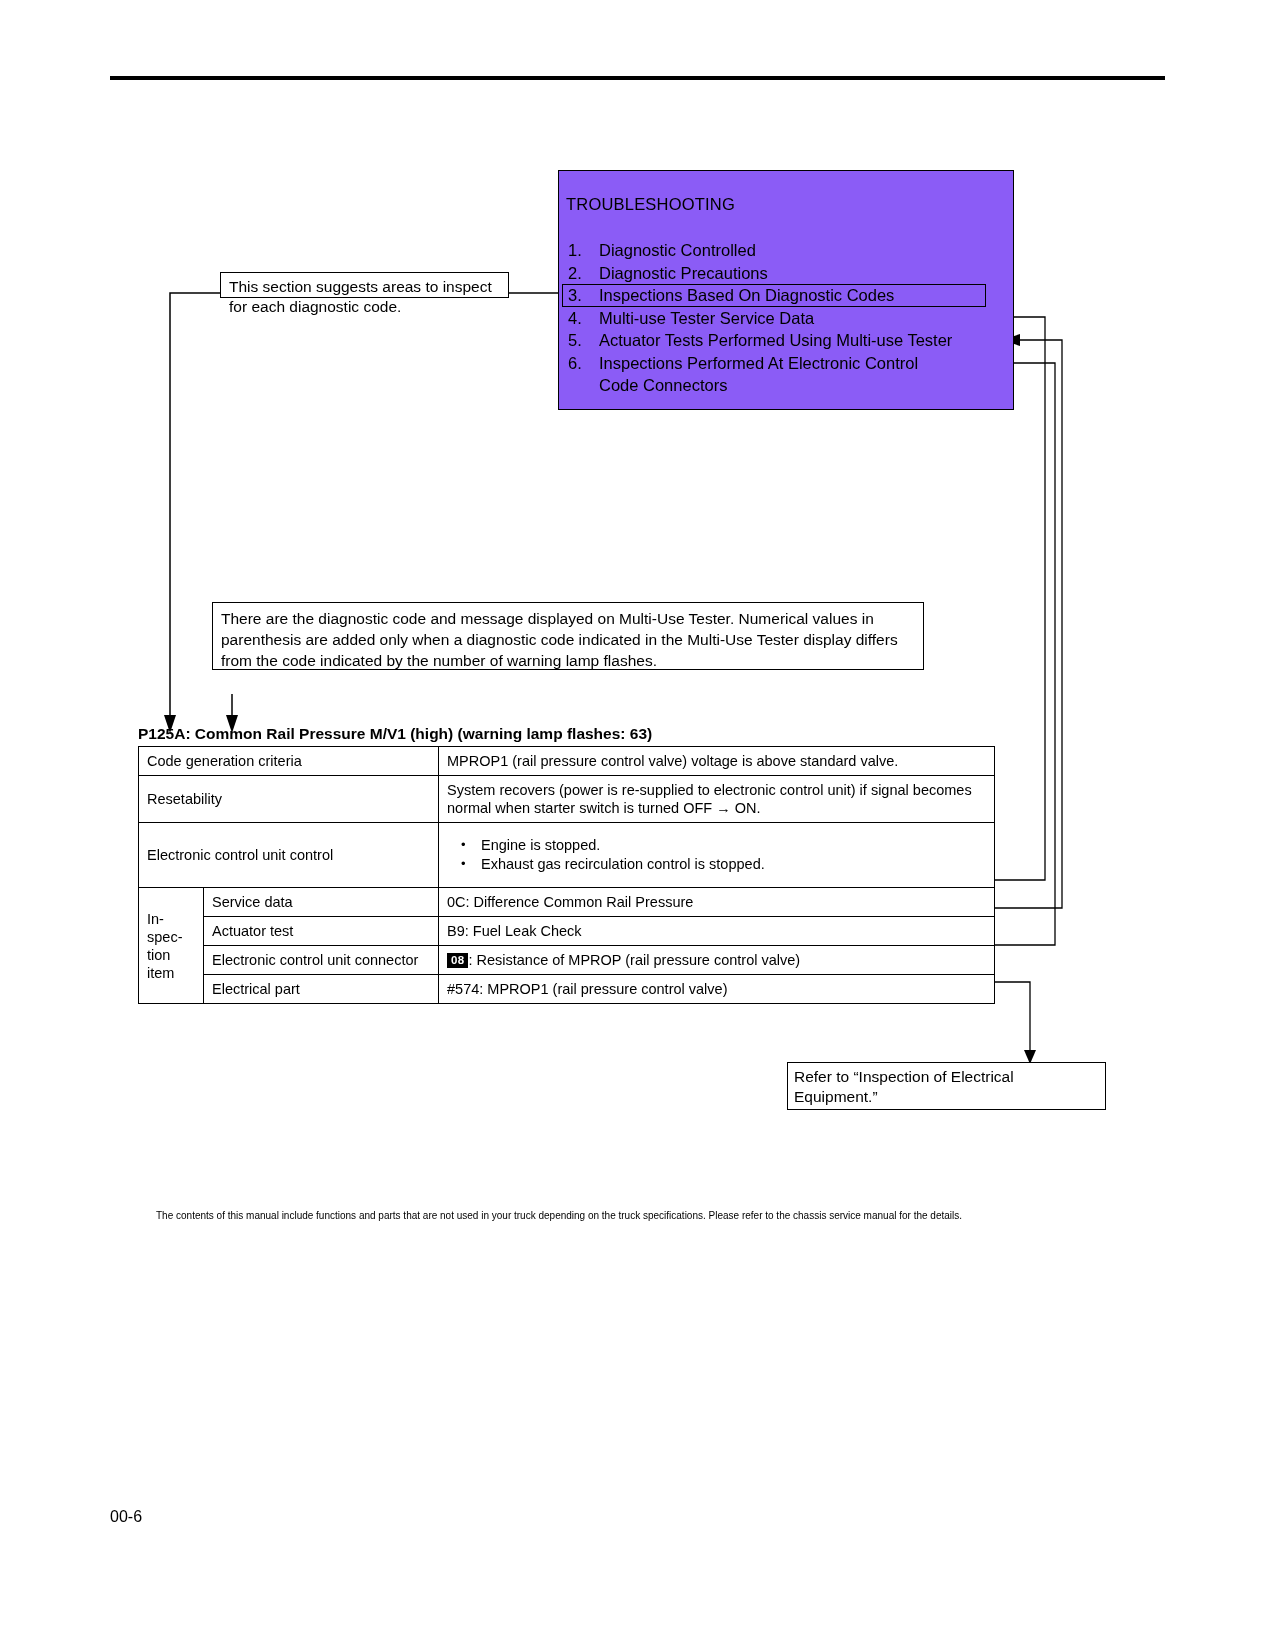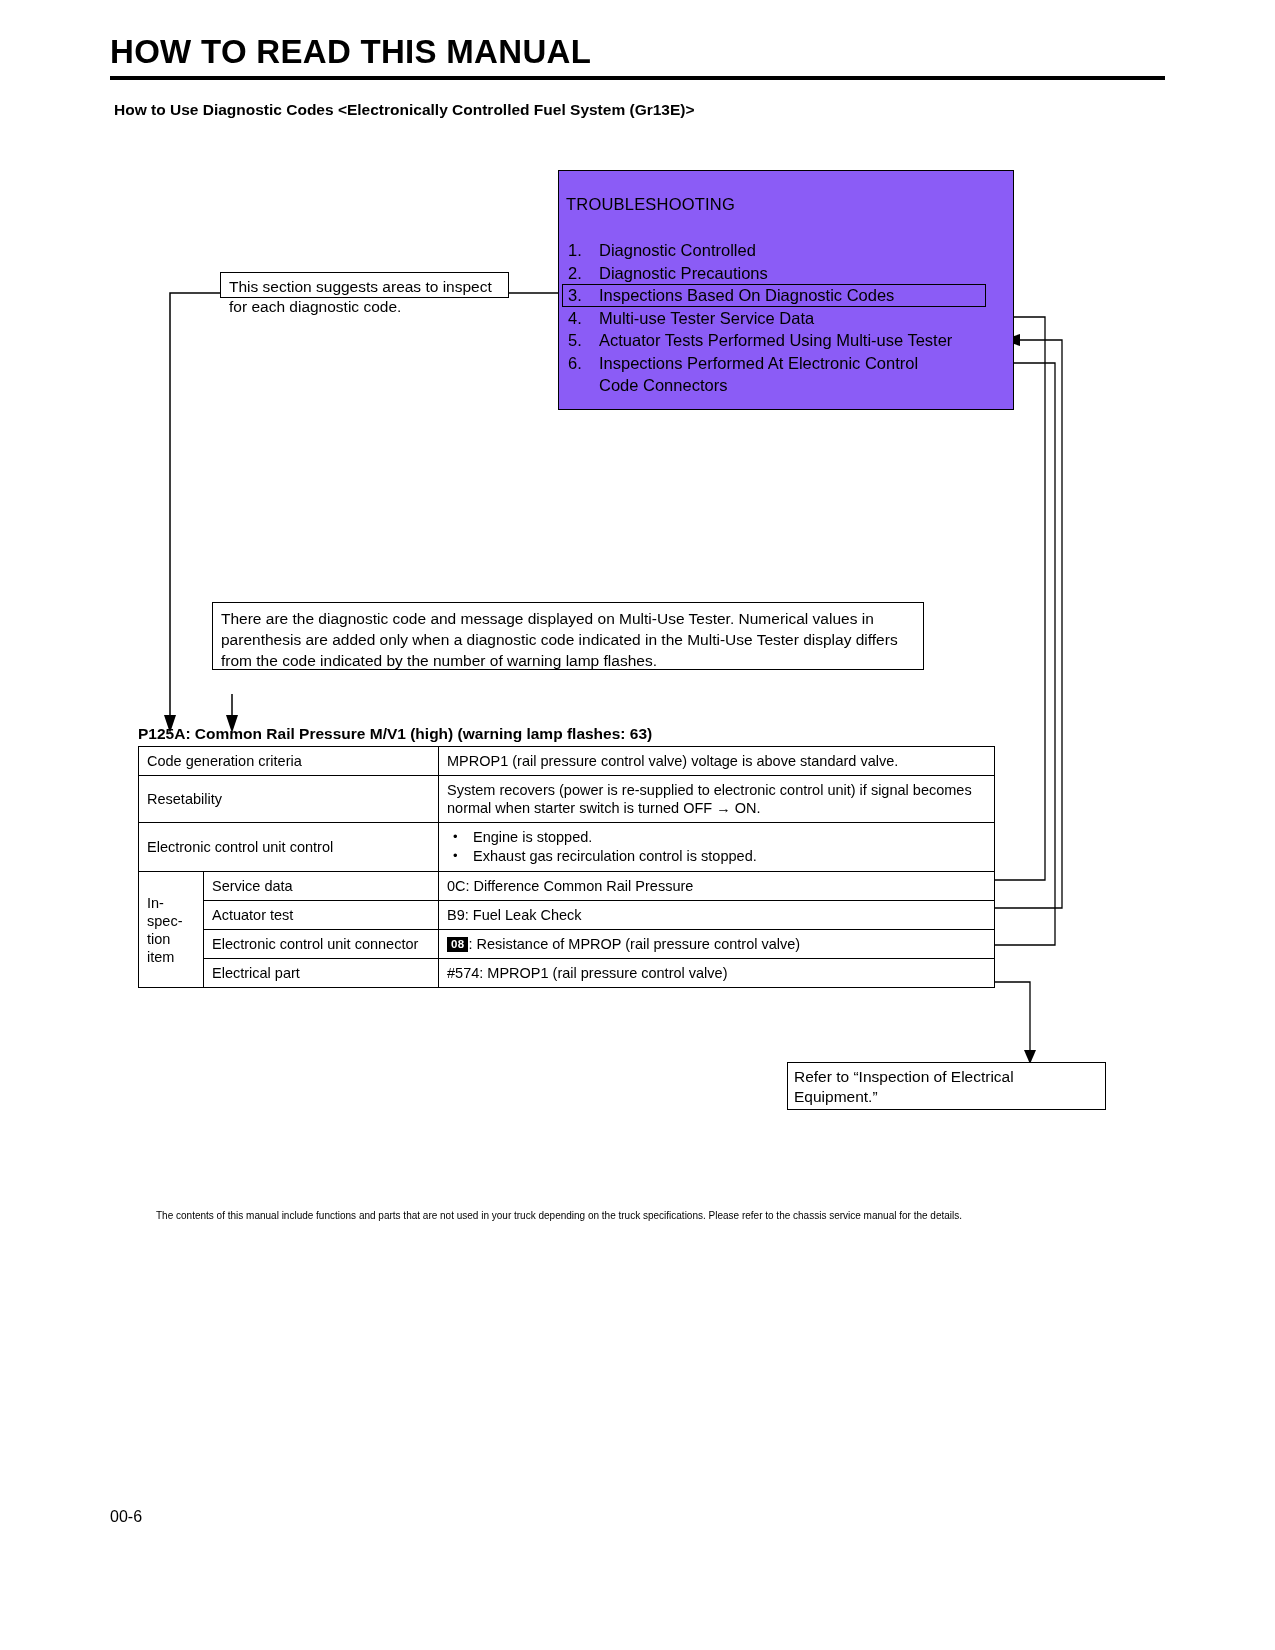--- a/index.html
+++ b/index.html
@@ -96,21 +96,21 @@
   .dtable td.lbl{ }
   .dtable td.val{ }
   .col-a{ width:65px; }
   .col-b{ width:235px; }
   .col-c{ width:556px; }
   .insp-vert{
     text-align:left; vertical-align:middle;
     line-height:17px; padding:4px 4px 4px 8px;
     font-size:14.5px;
   }
-  ul.bullets{ margin:0; padding:0; list-style:none; }
+  ul.bullets{ margin:8px; padding:0; list-style:none; }
   ul.bullets li{ position:relative; padding-left:26px; line-height:19px; }
   ul.bullets li:before{
     content:"\2022"; position:absolute; left:6px; top:-1px; font-size:13px;
   }
   .badge{
     display:inline-block;
     background:#000; color:#fff;
     border-radius:0;
     font-size:11.5px; font-weight:bold;
     padding:1px 4px 1.5px 4px;
@@ -137,23 +137,21 @@
   .pagenum{
     position:absolute; left:110px; top:1508px;
     font-size:16px;
   }
 </style>
 </head>
 <body>
 
 <div class="page">
 
-  <div class="page-title">HOW TO READ THIS MANUAL</div>
   <div class="title-rule"></div>
-  <div class="subtitle">How to Use Diagnostic Codes &lt;Electronically Controlled Fuel System (Gr13E)&gt;</div>
 
   <svg class="wires" viewBox="0 0 1275 1650">
 
     <path d="M 220 293 L 170 293 L 170 715" fill="none" stroke="#000" stroke-width="1.5"></path>
     <polygon points="164,715 176,715 170,733" fill="#000"></polygon>
 
     <path d="M 509 293 L 560 293" fill="none" stroke="#000" stroke-width="1.5"></path>
 
     <path d="M 212 648 L 170 648" fill="none" stroke="#000" stroke-width="0"></path>
     <path d="M 212 648 L 230 648" fill="none" stroke="#000" stroke-width="0"></path>

